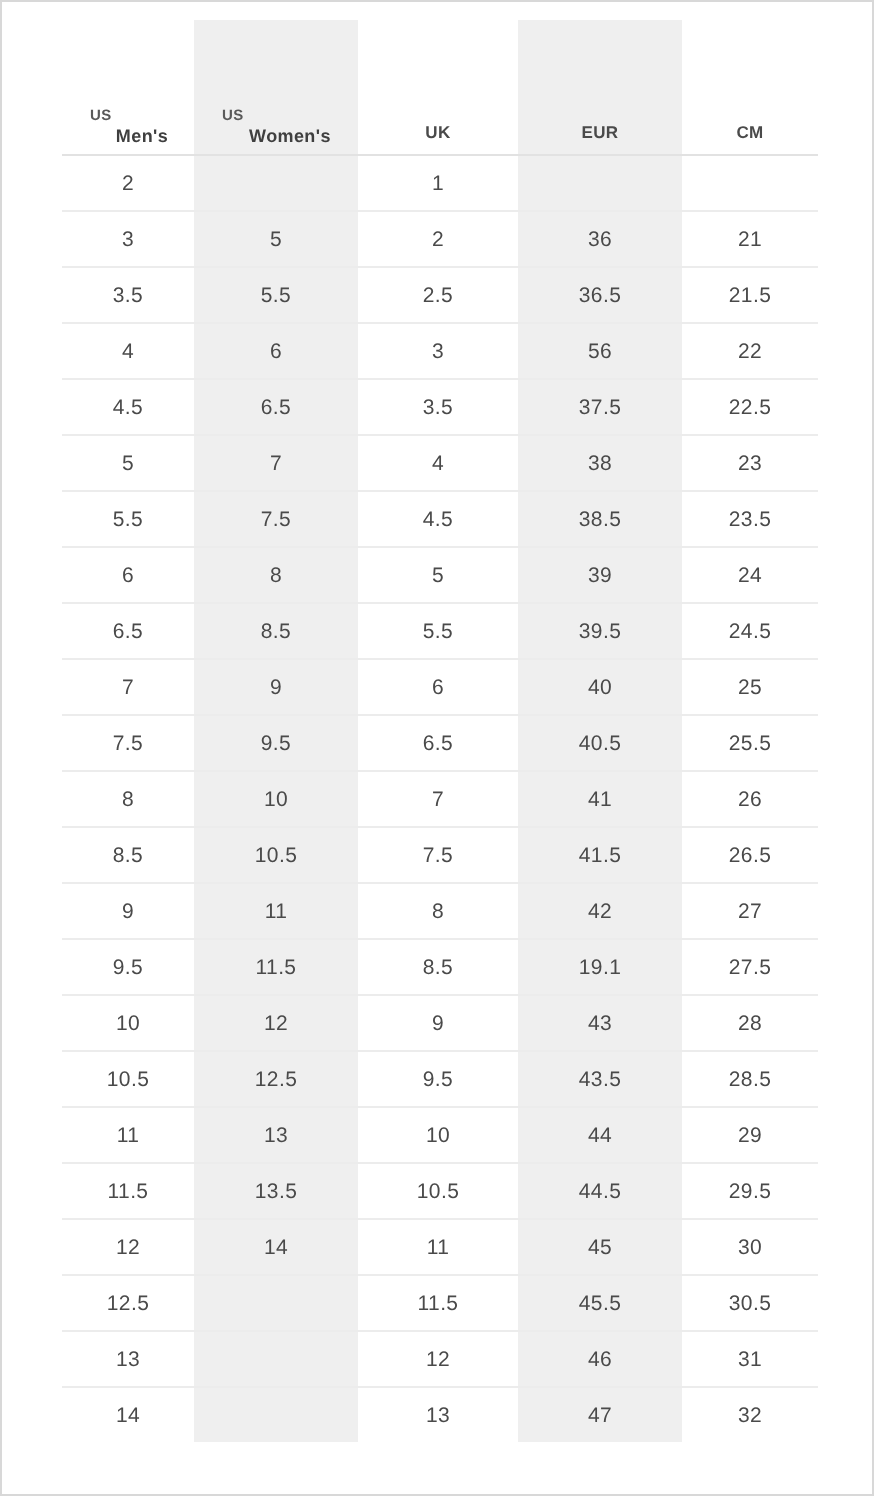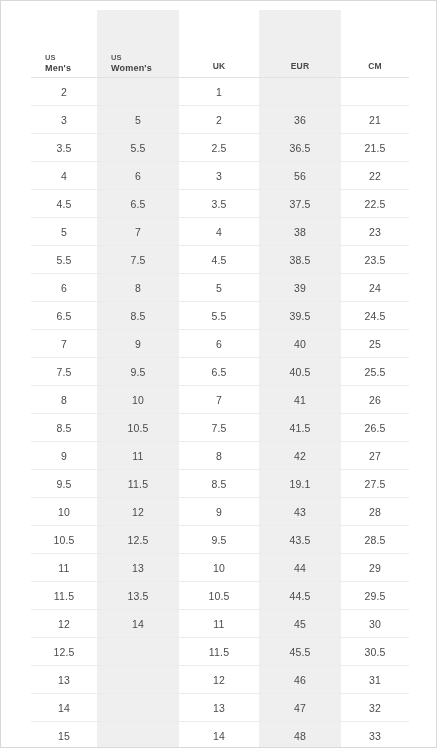--- a/index.html
+++ b/index.html
@@ -80,20 +80,21 @@
     font-size: 7.5px;
     color: #5a5a5a;
     font-weight: 700;
     margin-top: 42px;
   }
   .hdr-two .l2 {
     display: block;
     font-size: 9px;
     color: #3f3f3f;
     font-weight: 700;
+    text-align: center;
   }
   .hdr-one {
     padding-bottom: 6px;
     font-size: 8.5px;
   }
 
   tbody td {
     height: 27px;
     padding: 0;
     text-align: center;
@@ -293,24 +294,17 @@
             <td class="shaded">46</td>
             <td>31</td>
           </tr>
           <tr>
             <td>14</td>
             <td class="shaded"></td>
             <td>13</td>
             <td class="shaded">47</td>
             <td>32</td>
           </tr>
-          <tr>
-            <td>15</td>
-            <td class="shaded"></td>
-            <td>14</td>
-            <td class="shaded">48</td>
-            <td>33</td>
-          </tr>
         </tbody>
     </table>
   </div>
 
 </div>
 
 </body></html>

